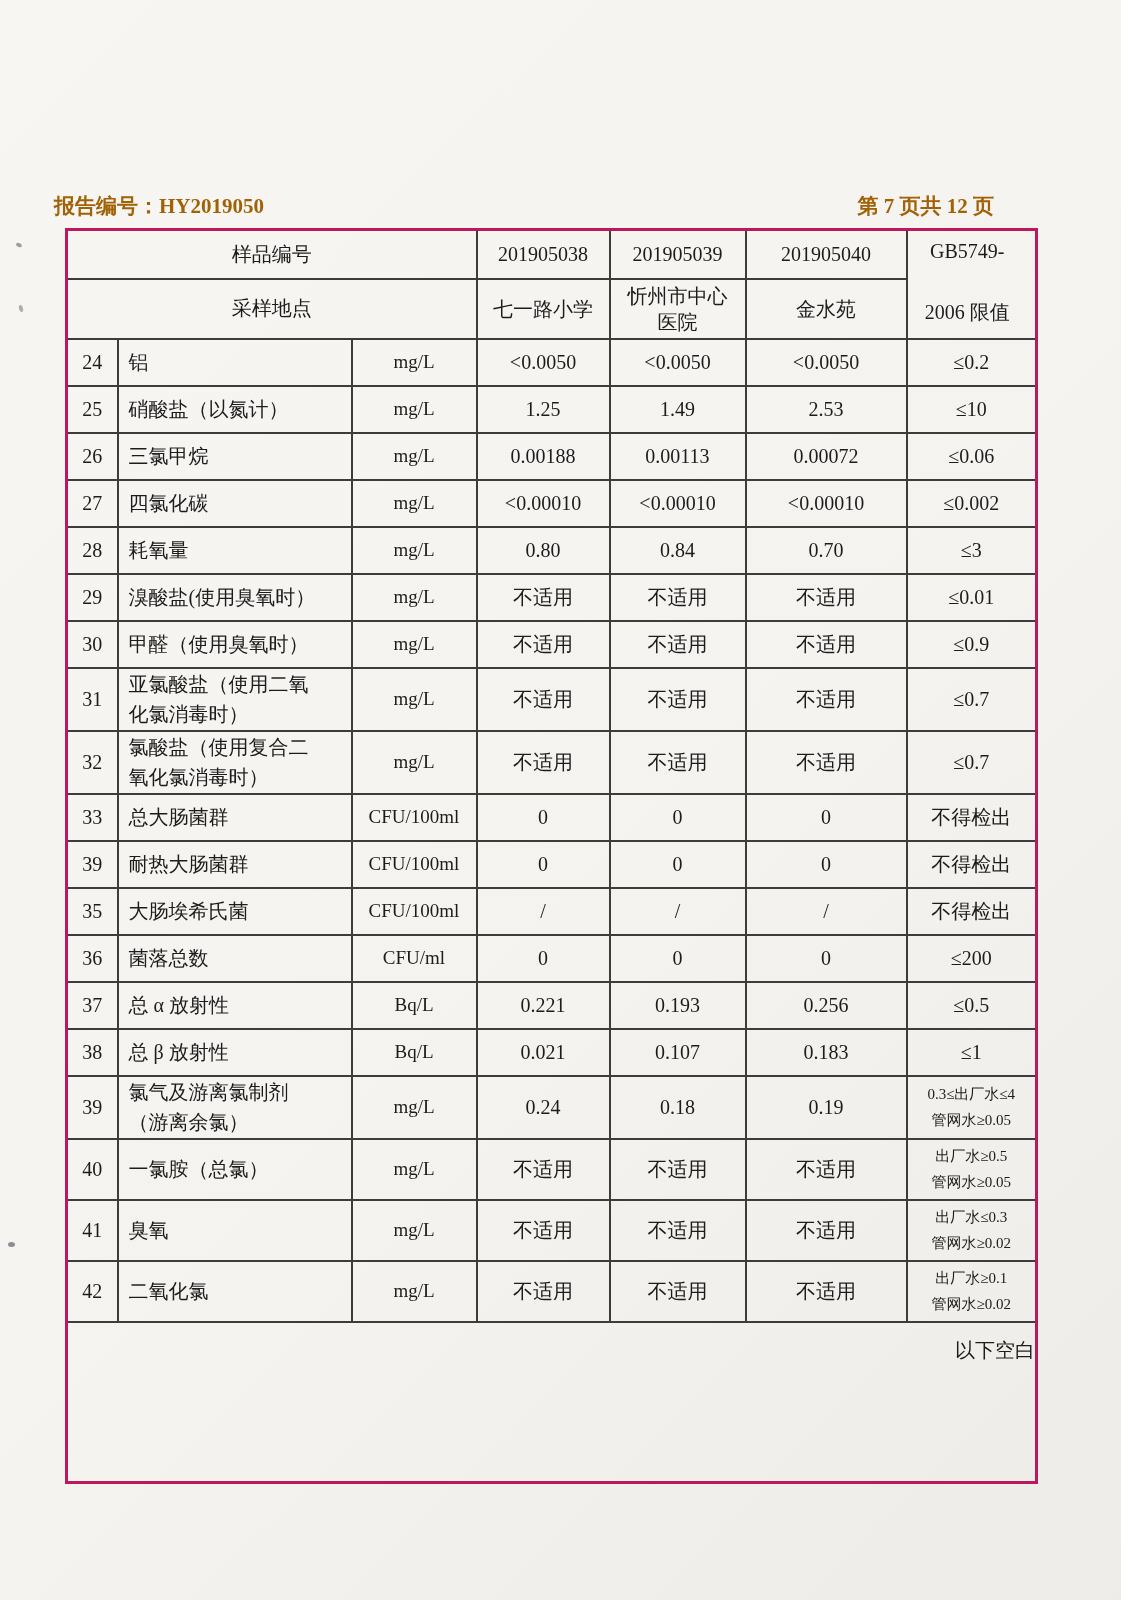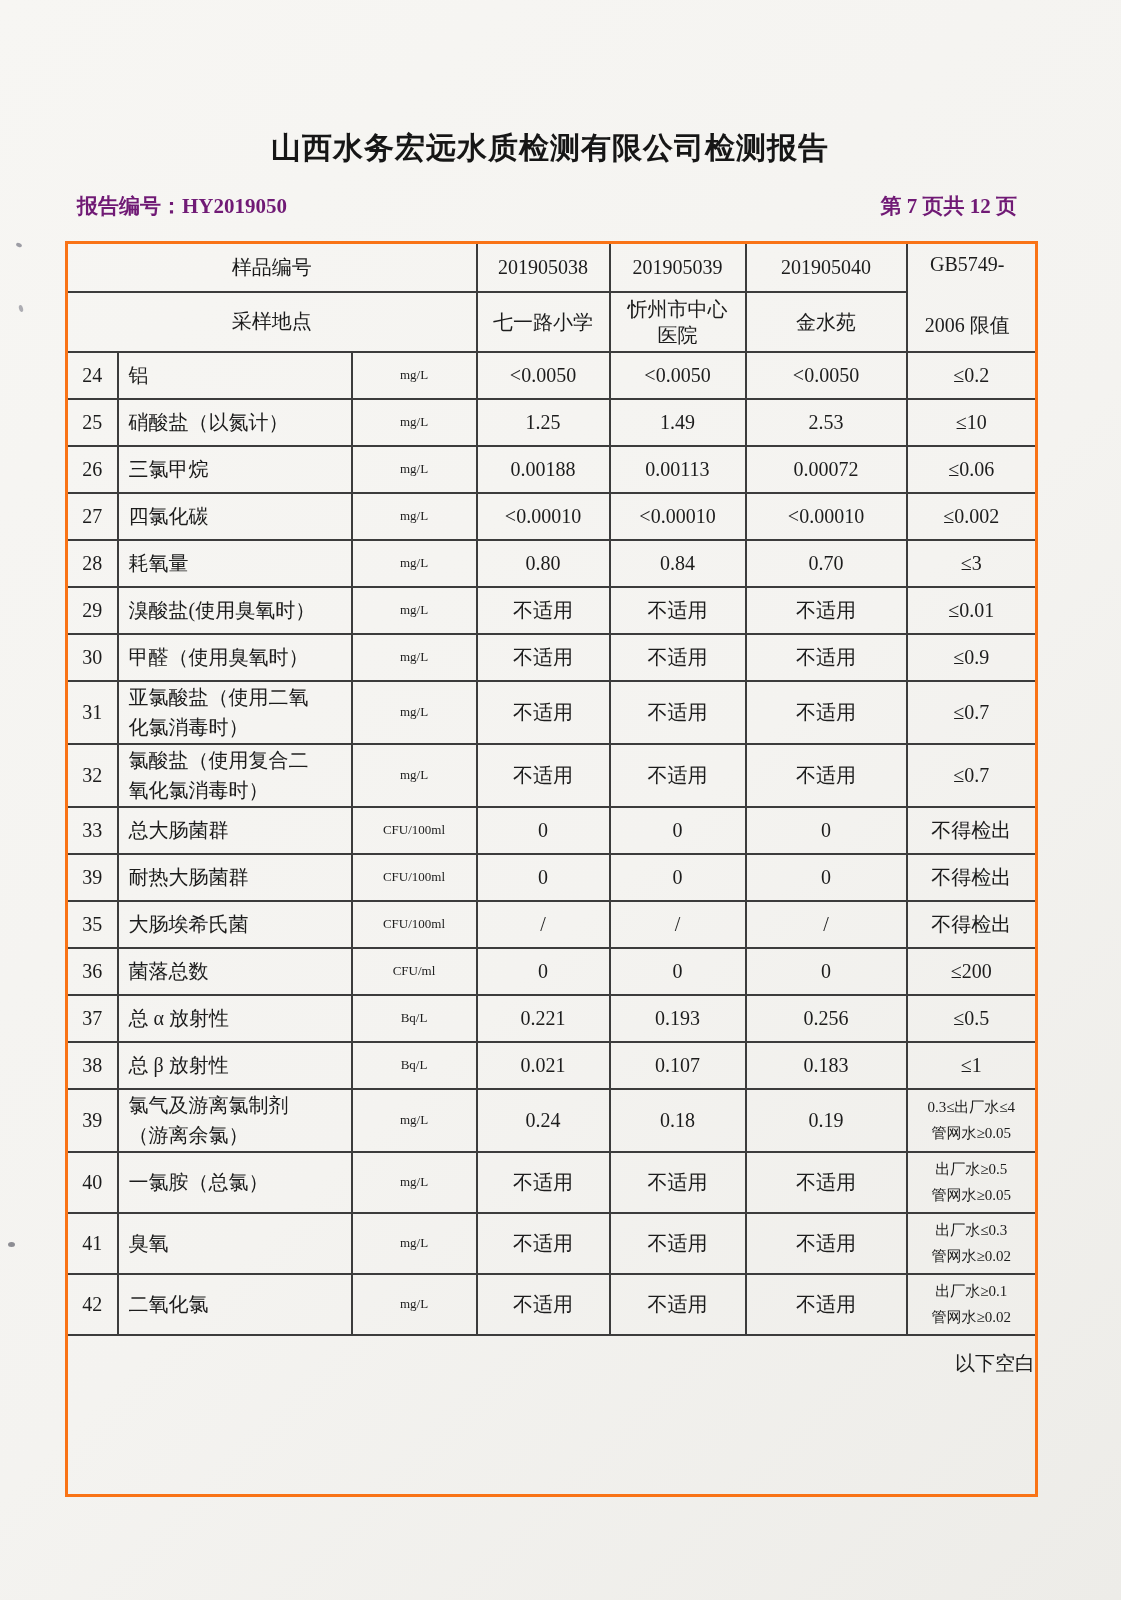--- a/index.html
+++ b/index.html
@@ -10,47 +10,47 @@
     color:#1d1d1d;
   }
   .page { position:absolute; inset:0; }
 
   .title {
     position:absolute; left:65px; top:128px; width:970px;
     text-align:center; font-size:30px; font-weight:bold; letter-spacing:1px;
     color:#161616;
   }
   .meta {
-    position:absolute; left:77px; top:192px; width:940px;
+    position:absolute; left:54px; top:192px; width:940px;
     display:flex; justify-content:space-between; align-items:center;
-    font-size:21px; font-weight:bold; color:#701a75;
+    font-size:21px; font-weight:bold; color:#a16207;
   }
 
   table.report-table {
-    position:absolute; left:65px; top:241px; width:970px;
+    position:absolute; left:65px; top:228px; width:970px;
     border-collapse:collapse; table-layout:fixed;
-    border:3px solid #f97316;
+    border:3px solid #be185d;
   }
   .report-table th, .report-table td {
     border:2px solid #3c3c3c;
     font-weight:normal; font-size:20px; color:#1c1c1c;
     text-align:center; vertical-align:middle;
     padding:0; overflow:hidden;
   }
   thead tr.h1 { height:49px; }
   thead tr.h2 { height:60px; }
   tbody tr { height:47px; }
   tbody tr.tall  { height:63px; }
   tbody tr.tall2 { height:61px; }
   th.loc { white-space:pre-line; line-height:1.3; }
   th.std-cell { vertical-align:middle; }
   .std-inner { display:flex; flex-direction:column; justify-content:space-between;
                height:86px; padding:6px 8px 8px 0; align-items:center; }
   td.c-param { text-align:left; padding-left:10px; white-space:pre-line; line-height:1.5; }
-  td.c-unit  { font-size:13px; }
+  td.c-unit  { font-size:19px; }
   td.c-limit { white-space:pre-line; line-height:1.7; }
   td.c-limit.small { font-size:15px; line-height:1.75; }
   tfoot td.blank-cell {
     height:144px; text-align:right; vertical-align:top;
     padding:14px 0 0 10px; font-size:20px;
   }
 
   .speck { position:absolute; border-radius:50%; }
   .speck-1 { left:16px; top:243px; width:6px; height:4px; background:#8d8d96; opacity:.85; transform:rotate(25deg); }
   .speck-2 { left:19px; top:305px; width:4px; height:7px; background:#9b9ba3; opacity:.8; transform:rotate(-15deg); }
@@ -58,21 +58,20 @@
 </style>
 </head>
 <body>
 
 <div class="page">
 
   <div class="speck speck-1"></div>
   <div class="speck speck-2"></div>
   <div class="speck speck-3"></div>
 
-  <div class="title">山西水务宏远水质检测有限公司检测报告</div>
 
   <div class="meta">
     <div>
       <span>报告编号：</span><span>HY2019050</span>
     </div>
     <div>第 7 页共 12 页</div>
   </div>
 
   <table class="report-table">
     <colgroup>

